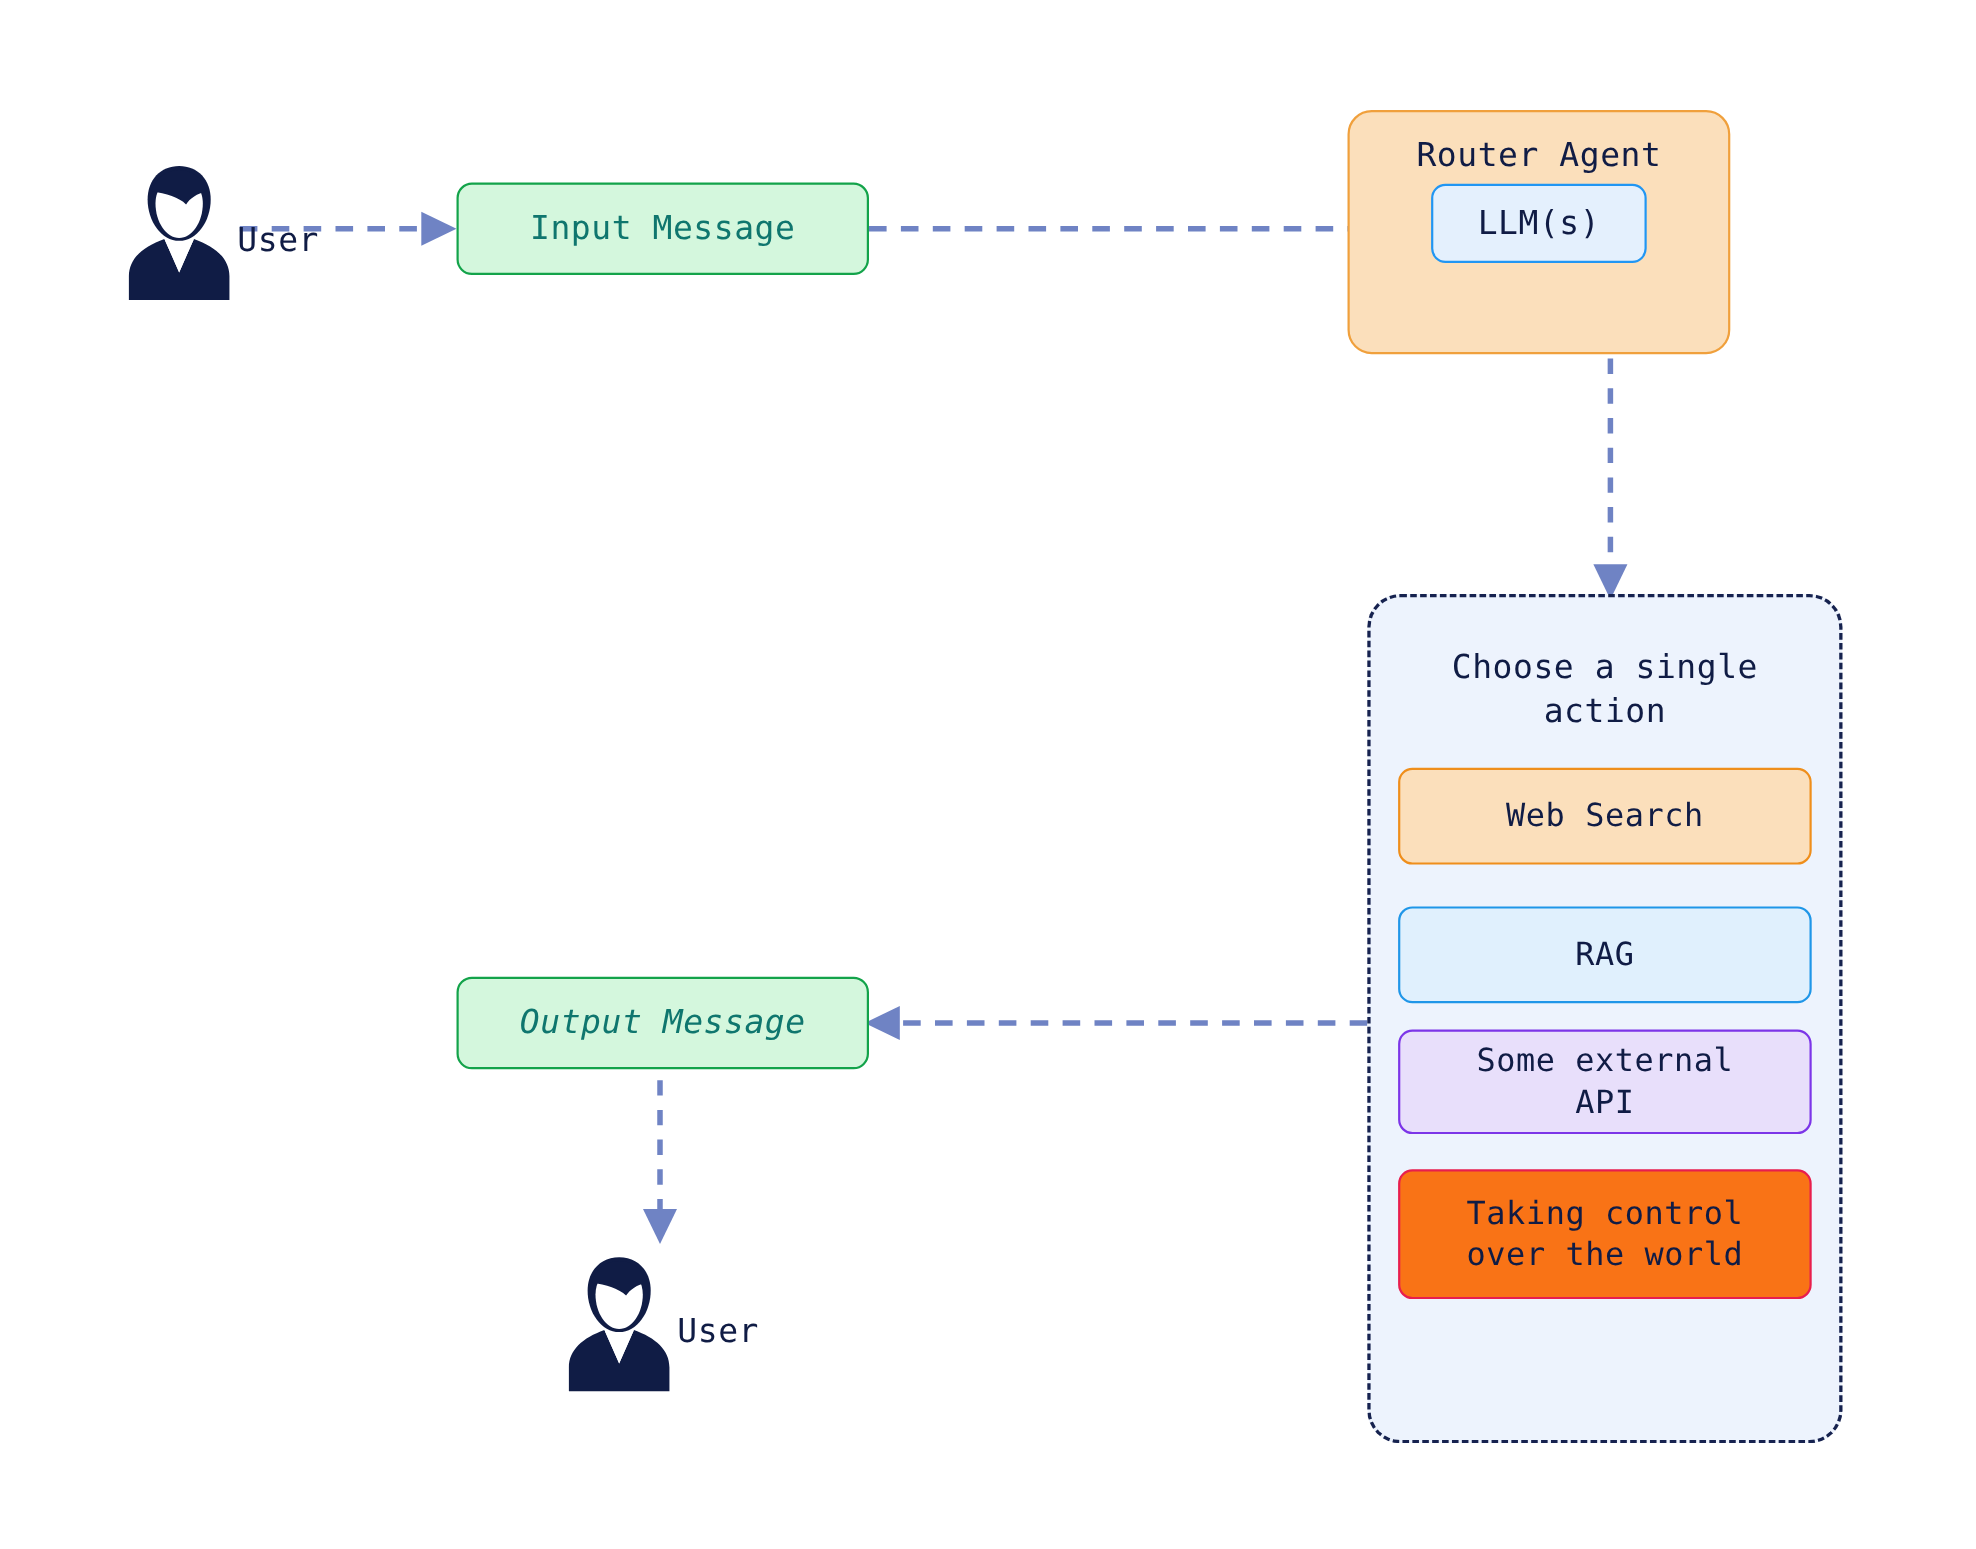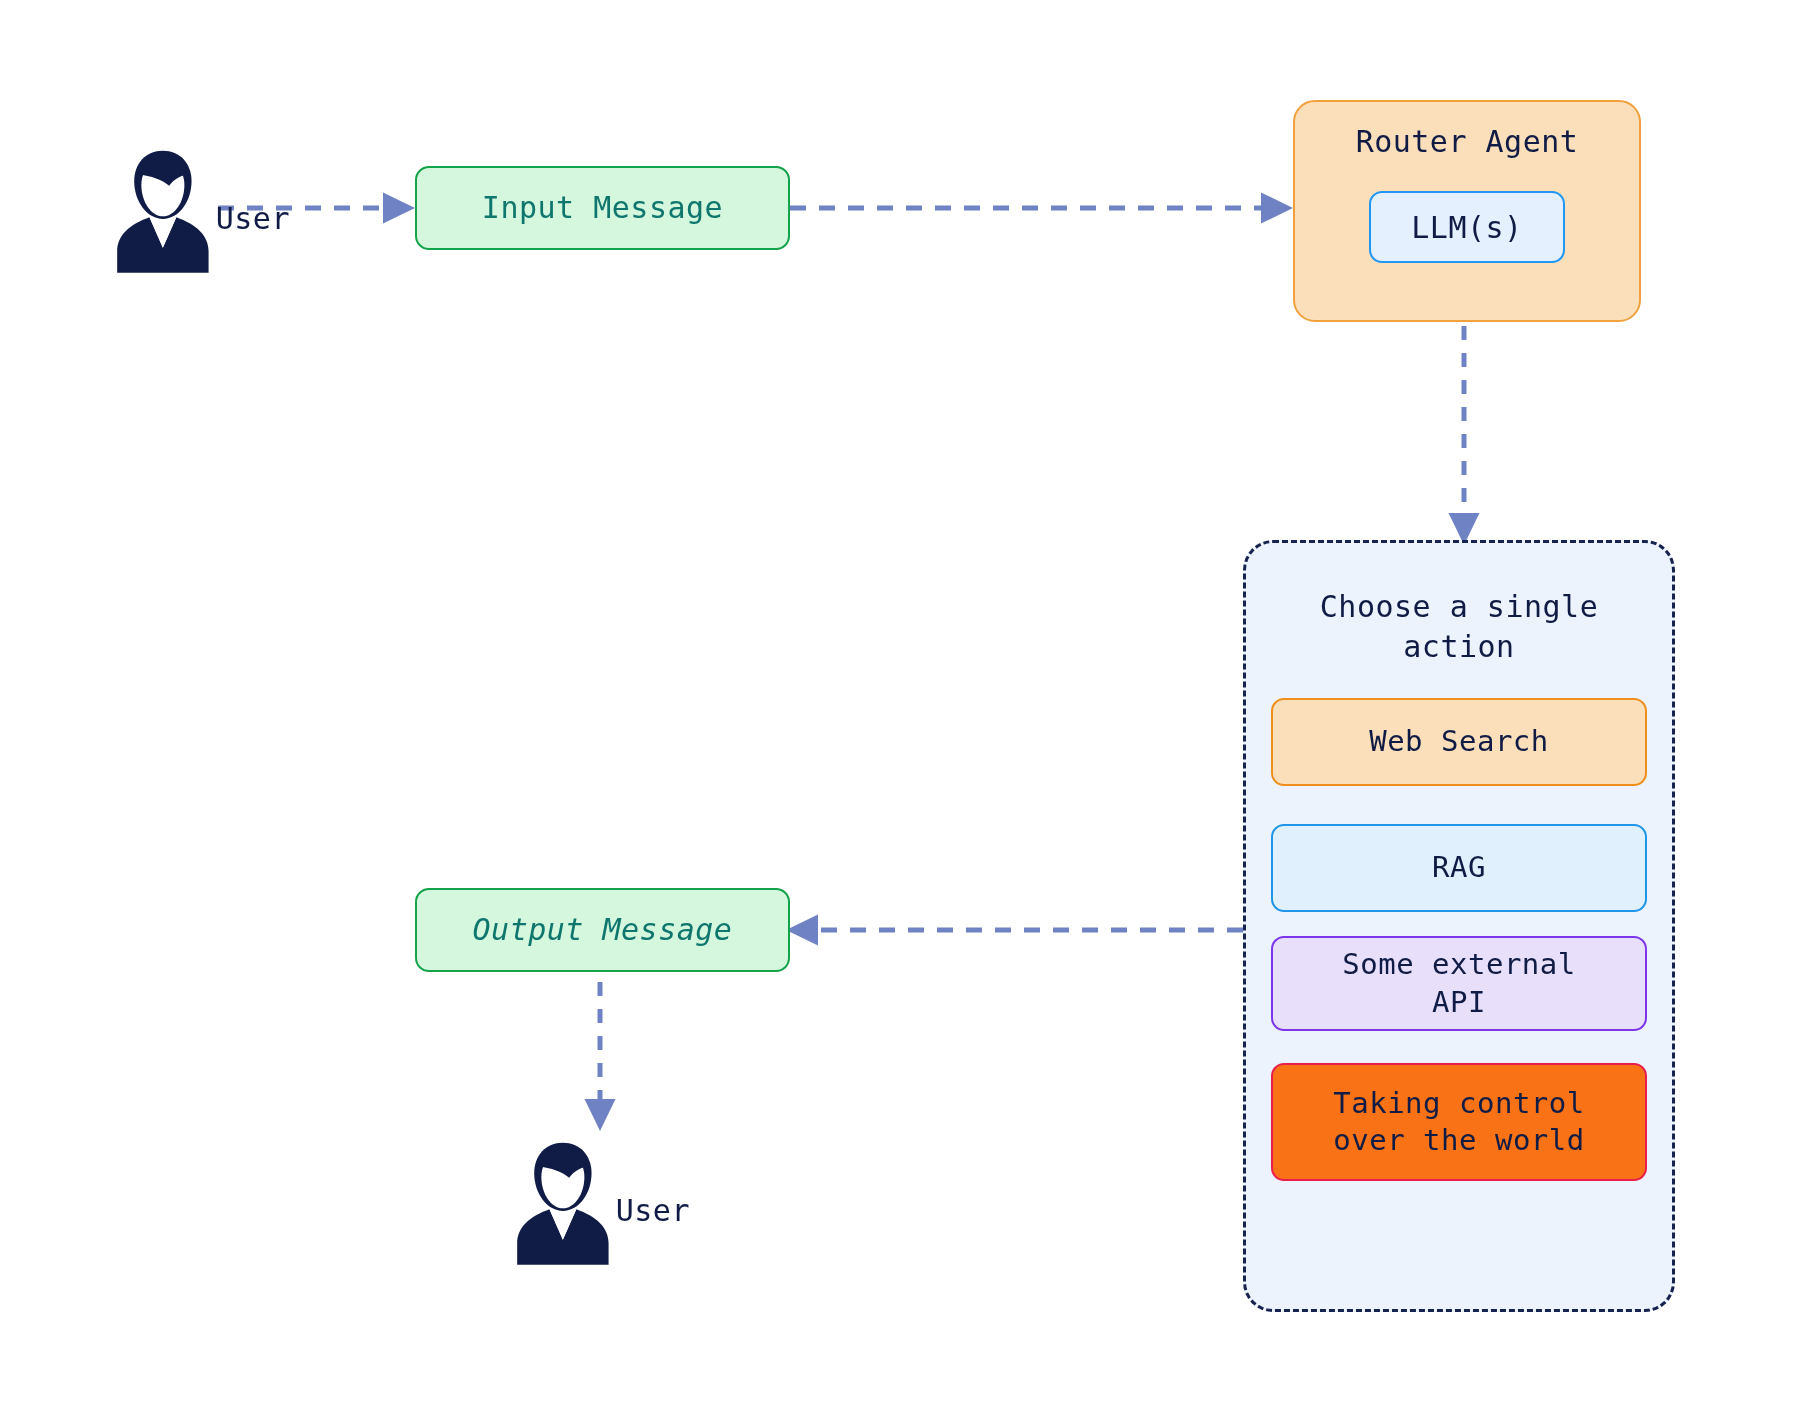--- a/index.html
+++ b/index.html
@@ -46,21 +46,21 @@
     align-items: center;
     padding-top: 22px;
   }
   .router-title {
     font-size: 30px;
     color: #101c45;
     font-family: "DejaVu Sans Mono", "Liberation Mono", monospace;
     letter-spacing: 0.5px;
   }
   .llm-box {
-    margin-top: 32px;
+    margin-top: 8px;
     width: 196px;
     height: 72px;
     background: #e4f0fd;
     border: 2.5px solid #2196f3;
     border-radius: 13px;
     display: flex;
     align-items: center;
     justify-content: center;
     font-size: 30px;
     color: #101c45;
@@ -159,21 +159,21 @@
       <path fill="#101c45" d="M59 112 L44 78 C22 86 8 98 8 116 l0 24 102 0 0-24 c0-18-14-30-36-38z"></path>
       <path fill="#ffffff" d="M44 78 L59 112 L74 78 L59 86 z"></path>
     </svg>
     <div class="user-label">User</div>
   </div>
 
   <div class="node msg-box" style="left:415px; top:166px; width:375px; height:84px;">
     <span>Input Message</span>
   </div>
 
-  <div class="router-box" style="left:1293px; top:100px; width:348px; height:222px;">
+  <div class="router-box" style="left:1225px; top:100px; width:348px; height:222px;">
     <div class="router-title">Router Agent</div>
     <div class="llm-box">
       <span>LLM(s)</span>
     </div>
   </div>
 
   <div class="action-panel" style="left:1243px; top:540px; width:432px; height:772px;">
     <div class="panel-title">Choose a single
 action</div>
 

